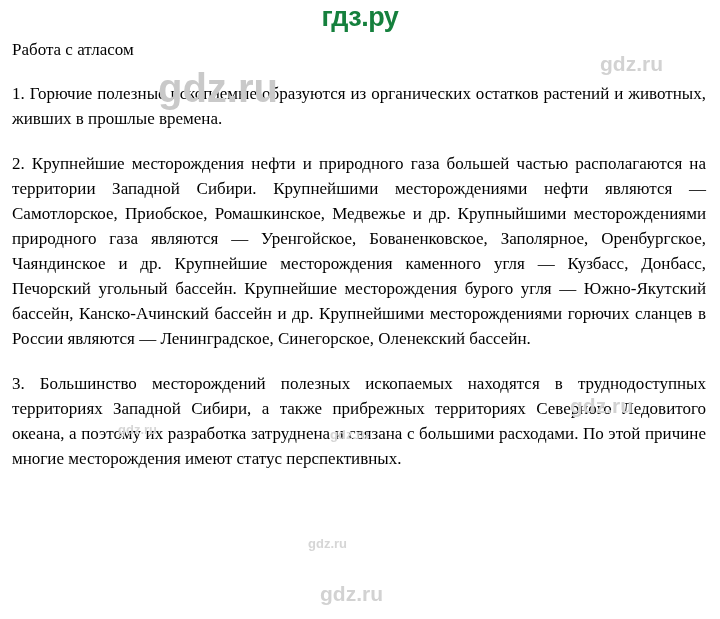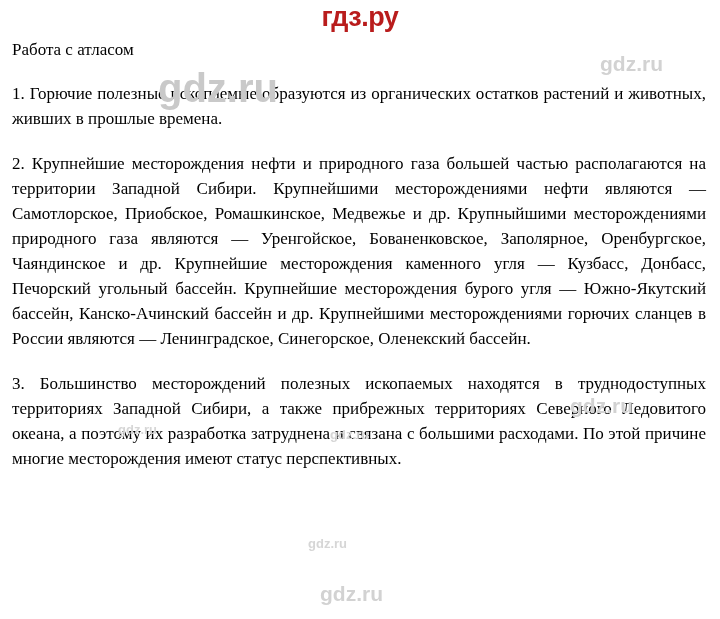--- a/index.html
+++ b/index.html
@@ -19,21 +19,21 @@
   
   .top-logo {
     position: absolute;
     top: 2px;
     left: 0;
     width: 720px;
     text-align: center;
     font-family: "Liberation Sans", sans-serif;
     font-size: 27px;
     font-weight: bold;
-    color: #b91c1c;
+    color: #15803d;
     letter-spacing: -0.5px;
   }
 
   
   .page {
     position: absolute;
     top: 40px;
     left: 12px;
     width: 694px;
   }

